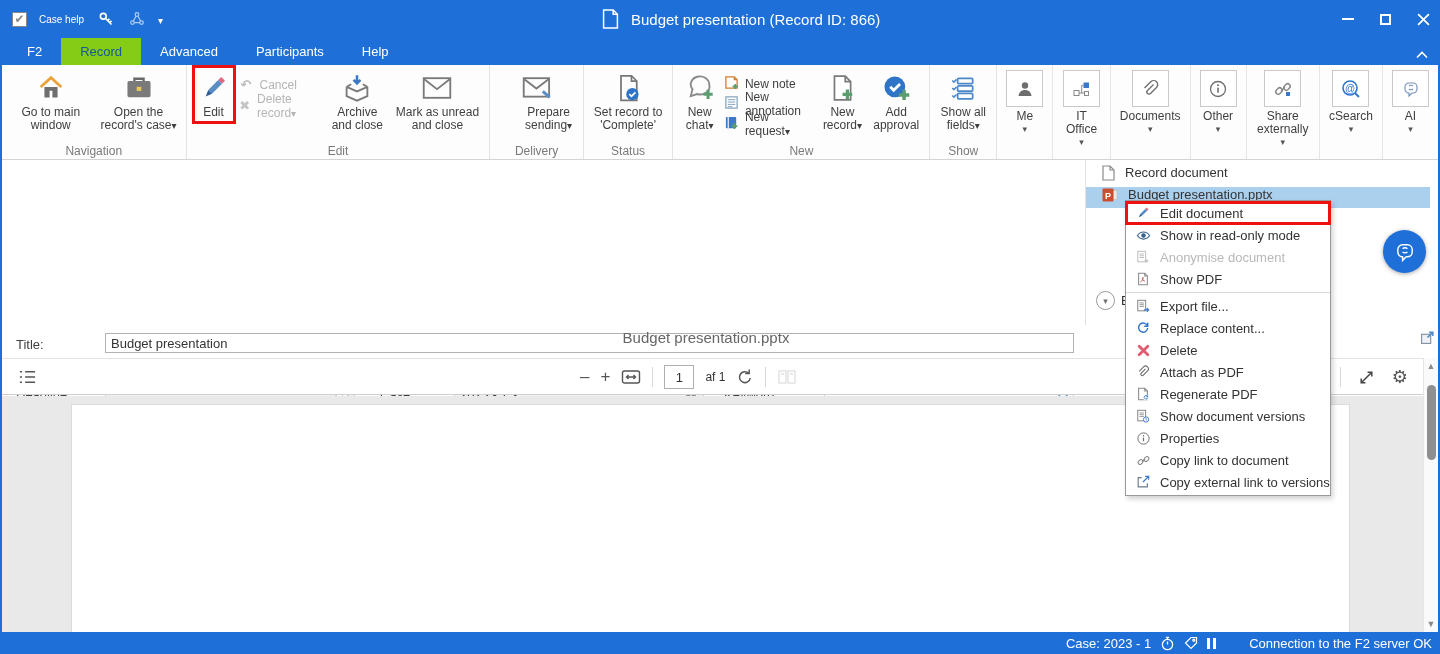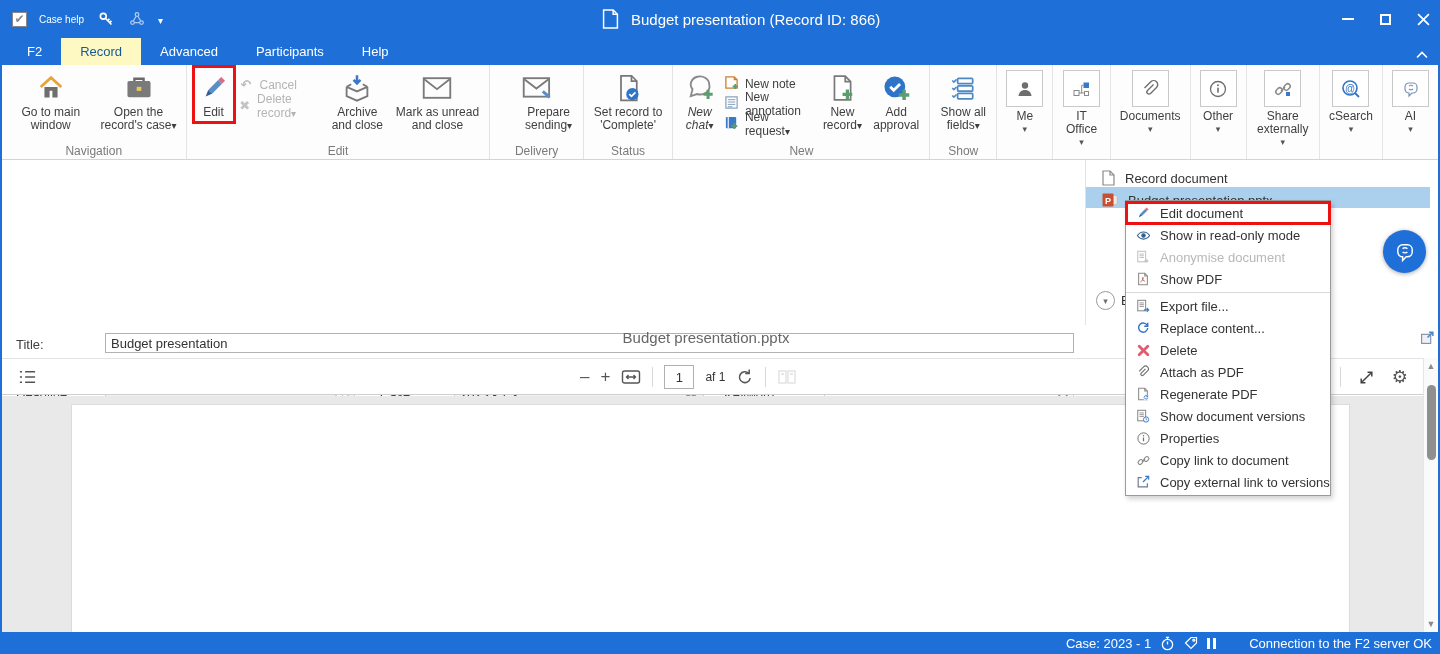--- a/index.html
+++ b/index.html
@@ -18,21 +18,21 @@
   .titlebar .caret:after{ color:#fff; }
   .doc-title { position:absolute; left:602px; top:0; height:38px; display:flex; align-items:center; gap:12px; }
   .doc-title .t { font-size:15px; }
   .winbtns { position:absolute; right:10px; top:0; height:38px; display:flex; align-items:center; gap:26px; }
   .wmin { width:12px; height:2px; background:#fff; display:inline-block; }
   .wmax { width:11px; height:11px; border:2px solid #fff; display:inline-block; }
 
   
   .tabrow { position:absolute; left:0; right:0; top:38px; height:27px; background:#1e70d8; display:flex; align-items:stretch; color:#fff; }
   .tab { display:flex; align-items:center; padding:0 19px; font-size:13px; cursor:default; }
-  .tab.active { background:#fef9c3; color:#15599c; }
+  .tab.active { background:#84cc16; color:#15599c; }
   .userlink { position:absolute; right:36px; top:0; height:27px; display:flex; align-items:center; gap:7px; }
   .userlink a { color:#fff; text-decoration:underline; font-size:13px; }
   .tab-chevron { position:absolute; right:12px; top:9px; }
 
   
   .ribbon { position:absolute; left:2px; right:2px; top:65px; height:95px; background:#fdfdfd; border-bottom:1px solid #d4d4d4; display:flex; align-items:stretch; }
   .rgroup { position:relative; display:flex; align-items:flex-start; padding:3px 4px 15px 4px; border-right:1px solid #e3e3e3; }
   .rgroup-label { position:absolute; bottom:1px; left:0; right:0; text-align:center; font-size:12px; color:#7a7a7a; }
   .rbtn { display:flex; flex-direction:column; align-items:center; padding:2px 5px; }
   .rbtn .ric { height:36px; display:flex; align-items:center; justify-content:center; }
@@ -57,21 +57,21 @@
   .fcaret:after{ content:"▾"; }
   .fcaret.dark { color:#444; }
   input.txt { position:absolute; height:20px; border:1px solid #b2b2b2; font-size:13px; color:#333; padding:0 5px; font-family:inherit; background:#fff; }
   .bigfield { position:absolute; border:1px solid #c8c8c8; }
   .dot { width:9px; height:9px; border-radius:50%; background:#56a07e; margin-right:5px; flex:none; }
   .chk { position:absolute; width:15px; height:15px; border:1px solid #b9b9b9; background:#f0f0f0; color:#8f8f8f; font-size:12px; line-height:13px; text-align:center; }
   .plain { position:absolute; font-size:13px; color:#333; white-space:nowrap; }
 
   
   .panel-sep { position:absolute; left:1085px; top:160px; height:165px; width:1px; background:#e2e2e2; }
-  .docrow { position:absolute; display:flex; align-items:flex-end; gap:10px; font-size:13px; color:#333; height:21px; padding-left:16px; }
+  .docrow { position:absolute; display:flex; align-items:flex-start; gap:10px; font-size:13px; color:#333; height:21px; padding-left:16px; }
   .docrow.selected { background:#abd0ee; }
   .chev-circle { position:absolute; width:19px; height:19px; border-radius:50%; border:1px solid #9a9a9a; color:#707070; display:flex; align-items:center; justify-content:center; font-size:9px; }
   .chev-circle:after { content:"▾"; }
   .fab { position:absolute; left:1383px; top:230px; width:43px; height:43px; border-radius:50%; background:#1e70d8; display:flex; align-items:center; justify-content:center; box-shadow:0 1px 4px rgba(0,0,0,.35); z-index:40; }
   .panel-expand { position:absolute; left:1420px; top:330px; }
 
   
   .cmenu { position:absolute; left:1125px; top:200px; width:206px; background:#fff; border:1px solid #9a9a9a; z-index:60; padding:1px 0 2px 0; box-shadow:2px 3px 5px rgba(0,0,0,.18); }
   .citem { height:22px; display:flex; align-items:center; gap:9px; padding:0 8px 0 9px; font-size:13px; color:#333; white-space:nowrap; }
   .citem.disabled { color:#b8b8b8; }
@@ -268,21 +268,21 @@
     </div>
 
     <div class="rgroup">
       <div class="rbtn">
         <span class="ric">
           <svg width="30" height="30" viewBox="0 0 26 26" fill="none">
               <path d="M21 10a8 7 0 1 0-14.5 4L5 20l5.5-1.8A8 7 0 0 0 21 10z" stroke="#8a8a8a" stroke-width="1.6"></path>
               <path d="M20 14.5v8M16 18.5h8" stroke="#5a9e6f" stroke-width="2.6"></path>
             </svg>
         </span>
-        <span class="rlabel caret" style="max-width:40px;font-style:italic;">New chat</span>
+        <span class="rlabel caret" style="max-width:40px;">New chat</span>
       </div>
       <div class="rstack" style="gap:3px;padding-top:7px;">
         <div class="rsmall">
           <span class="gicon">
             <svg width="15" height="15" viewBox="0 0 16 16">
                 <path d="M2 2h9l3 3v9H2z" fill="#fff" stroke="#d08030" stroke-width="1.4"></path>
                 <path d="M11 2v3h3" fill="none" stroke="#d08030" stroke-width="1.4"></path>
                 <path d="M12 9.5v5.5M9.2 12.2h5.6" stroke="#5a9e6f" stroke-width="2"></path>
               </svg>
           </span>

